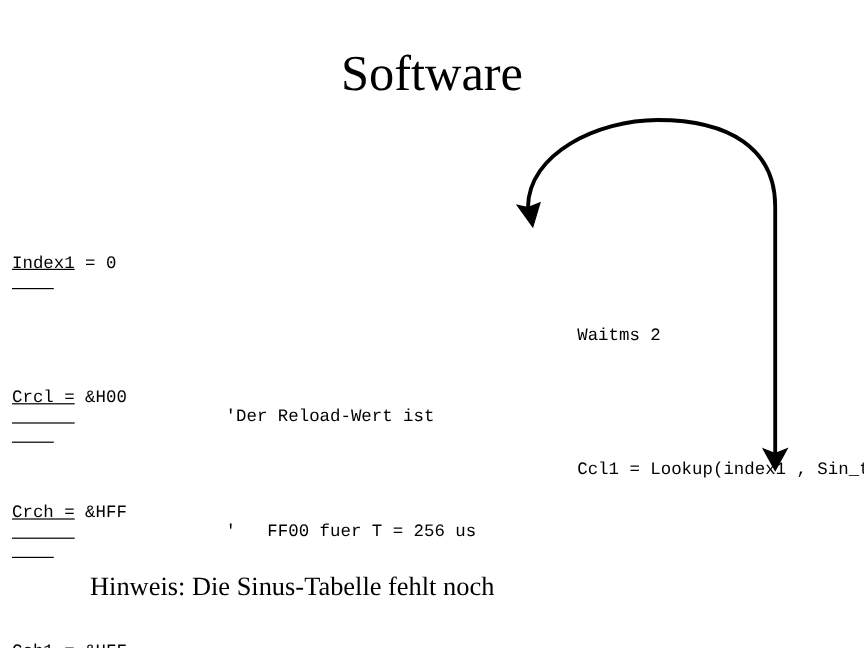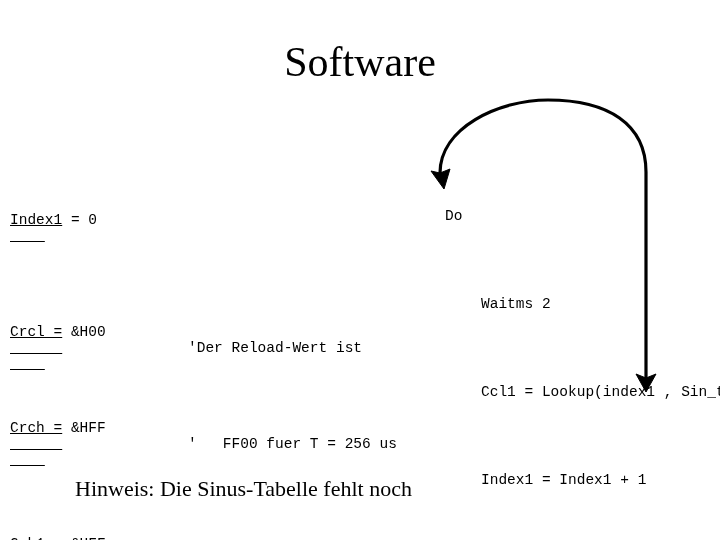--- a/index.html
+++ b/index.html
@@ -47,21 +47,21 @@
   .gap-s { height: 14px; }
   .gap-m { height: 30px; }
   .gap-l { height: 34px; }
 
   .right-col {
     position: absolute;
     left: 445px;
     top: 176px;
     width: 270px;
   }
-  .right-col .indent { padding-left: 36px; }
+  .right-col .indent { padding-left: 36px; margin-top: 24px; }
 
   .hint {
     position: absolute;
     left: 75px;
     top: 476px;
     font-family: "Times New Roman", Times, serif;
     font-size: 22px;
   }
 
   .arrow-svg {
@@ -109,27 +109,25 @@
       
     </div>
     
     
     
     
     
   </div>
 
   <div class="right-col code">
-    <div>Do</div>
     <div style="height:8px"></div>
     <div class="indent">Waitms 2</div>
     <div style="height:8px"></div>
     <div class="indent">Ccl1 = Lookup(index1 , Sin_tab)</div>
     <div style="height:8px"></div>
-    <div class="indent">Index1 = Index1 + 1</div>
     <div style="height:8px"></div>
     
     
     
     
     
   </div>
 
   <div class="hint">Hinweis: Die Sinus-Tabelle fehlt noch</div>
 

